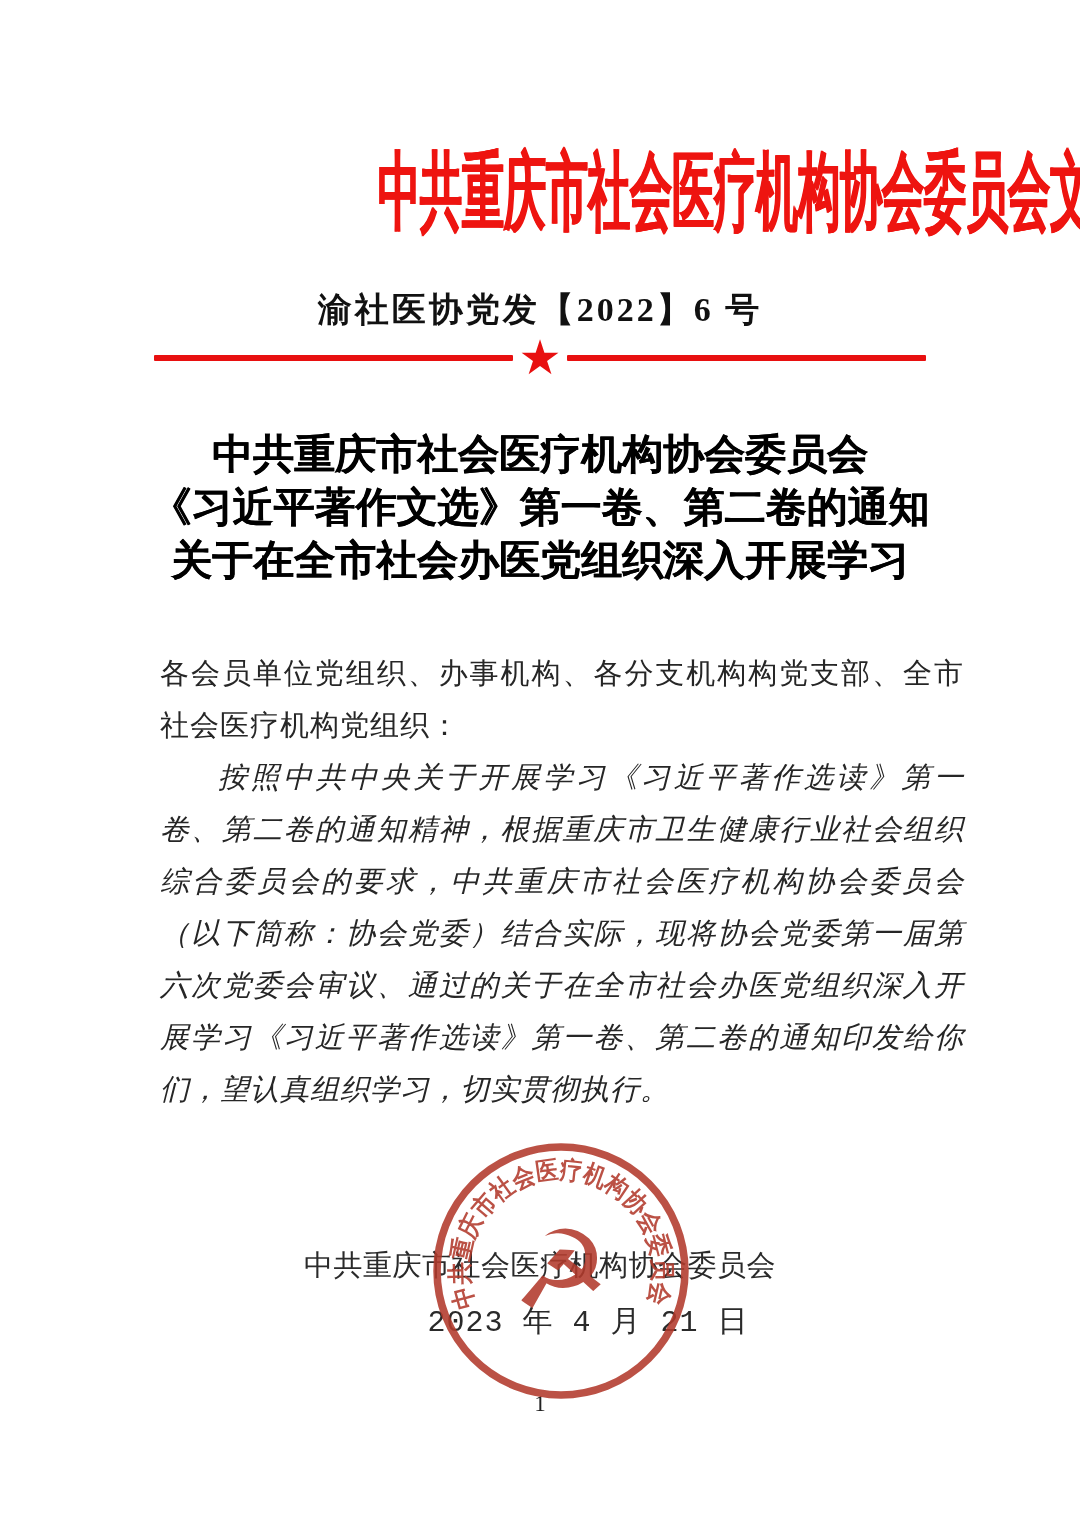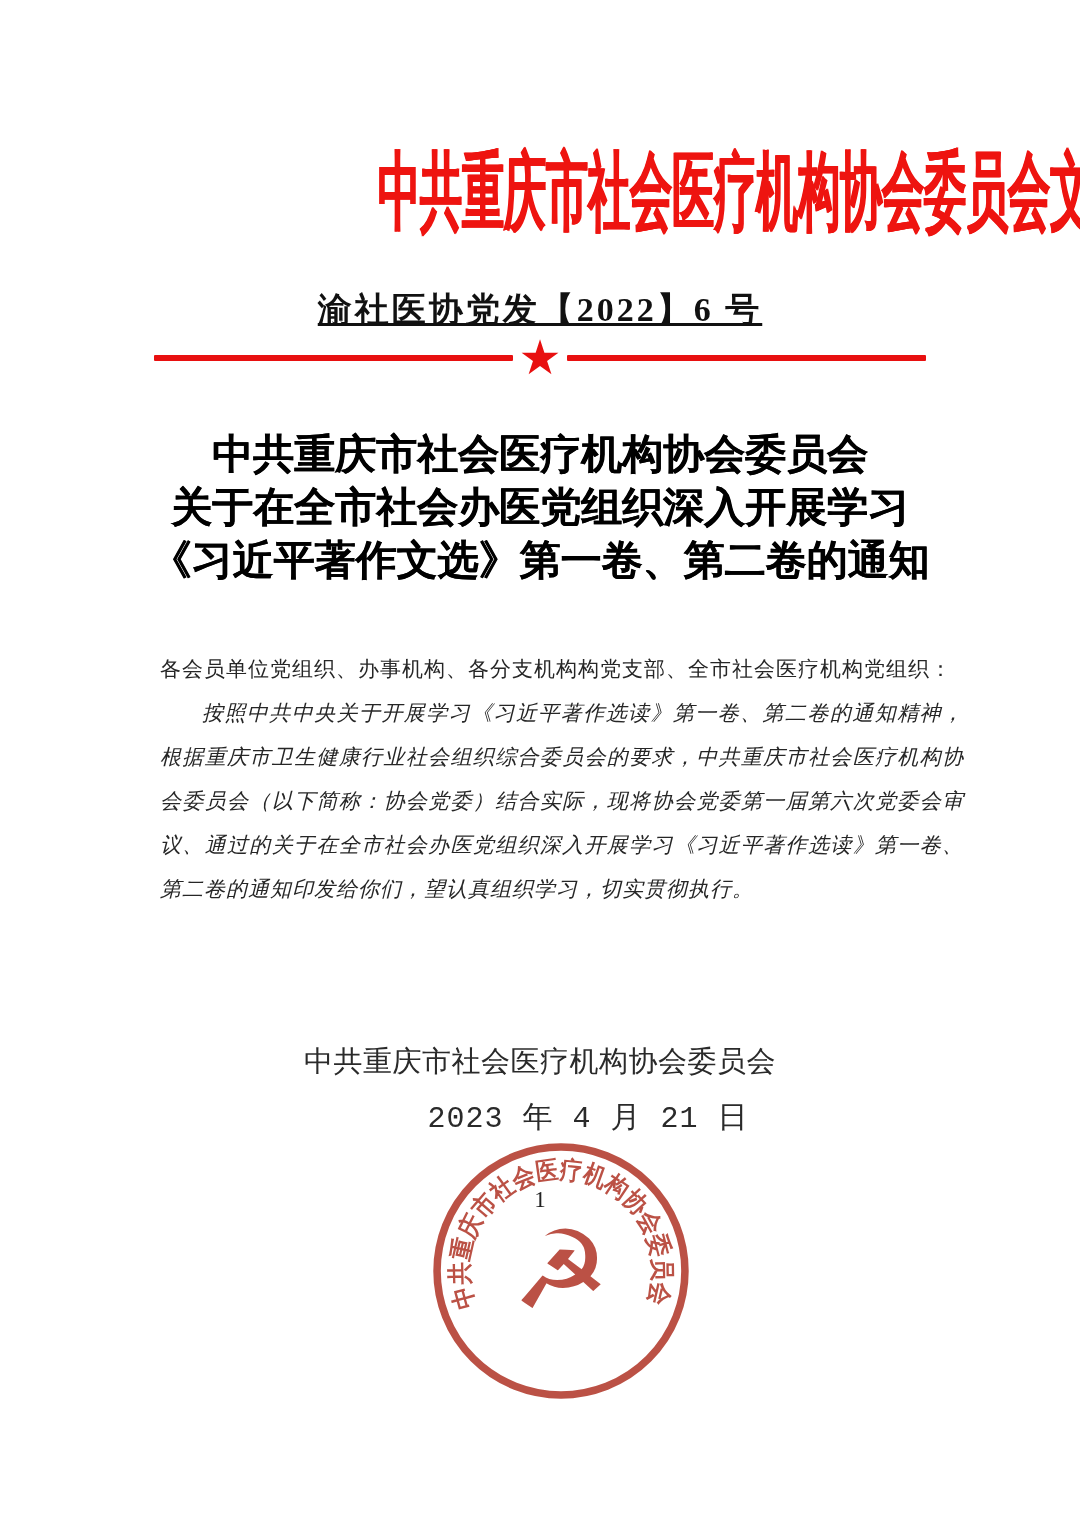--- a/index.html
+++ b/index.html
@@ -37,21 +37,20 @@
 
   
   .doc-number {
     margin-top: 52px;
     text-align: center;
     font-size: 34px;
     line-height: 40px;
     letter-spacing: 3px;
     font-weight: 600;
     color: #111;
-    text-decoration: underline;
   }
 
   
   .red-rule {
     width: 772px;
     margin: 8px auto 0 auto;
     height: 40px;
     display: flex;
     align-items: center;
   }
@@ -78,22 +77,22 @@
     font-size: 41px;
     line-height: 53px;
     letter-spacing: 0px;
     color: #000;
     text-shadow: 0.6px 0 0 #000;
   }
 
   
   .body-text {
     margin: 60px 116px 0 160px;
-    font-size: 21px;
-    line-height: 44px;
+    font-size: 29px;
+    line-height: 52px;
     letter-spacing: 1px;
     text-align: justify;
     color: #262626;
   }
   .body-text p { margin: 0; }
   .body-text p.main-para { text-indent: 2em; font-style: italic; }
 
   
   .signature {
     margin-top: 132px;
@@ -158,22 +157,22 @@
   <div class="doc-number">渝社医协党发【2022】6 号</div>
 
   <div class="red-rule">
     <div class="seg"></div>
     <span class="star">★</span>
     <div class="seg"></div>
   </div>
 
   <div class="title">
     <div>中共重庆市社会医疗机构协会委员会</div>
+    <div>《习近平著作文选》第一卷、第二卷的通知</div>
     <div>关于在全市社会办医党组织深入开展学习</div>
-    <div>《习近平著作文选》第一卷、第二卷的通知</div>
   </div>
 
   <div class="body-text">
     <p class="salutation">各会员单位党组织、办事机构、各分支机构构党支部、全市社会医疗机构党组织：</p>
     <p class="main-para">按照中共中央关于开展学习《习近平著作选读》第一卷、第二卷的通知精神，根据重庆市卫生健康行业社会组织综合委员会的要求，中共重庆市社会医疗机构协会委员会（以下简称：协会党委）结合实际，现将协会党委第一届第六次党委会审议、通过的关于在全市社会办医党组织深入开展学习《习近平著作选读》第一卷、第二卷的通知印发给你们，望认真组织学习，切实贯彻执行。</p>
   </div>
 
   <div class="signature">中共重庆市社会医疗机构协会委员会</div>
 
   <div class="date-line">

